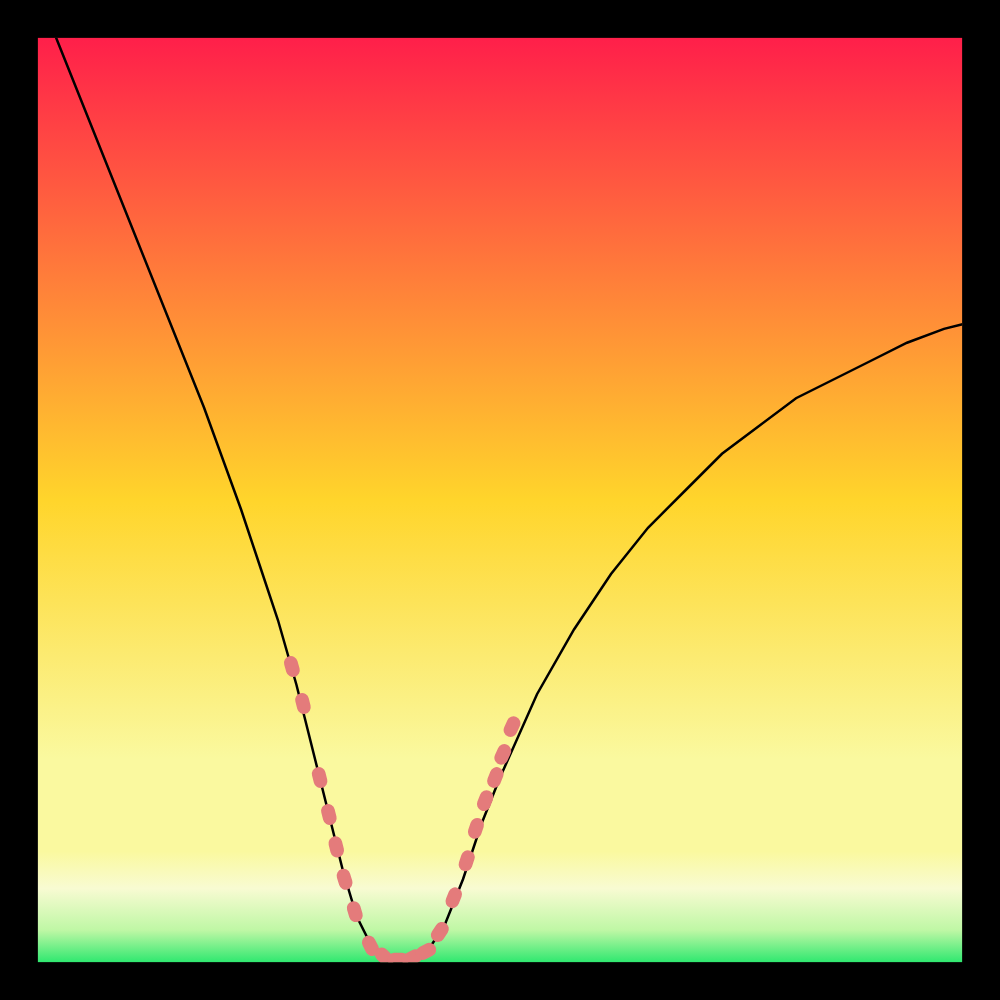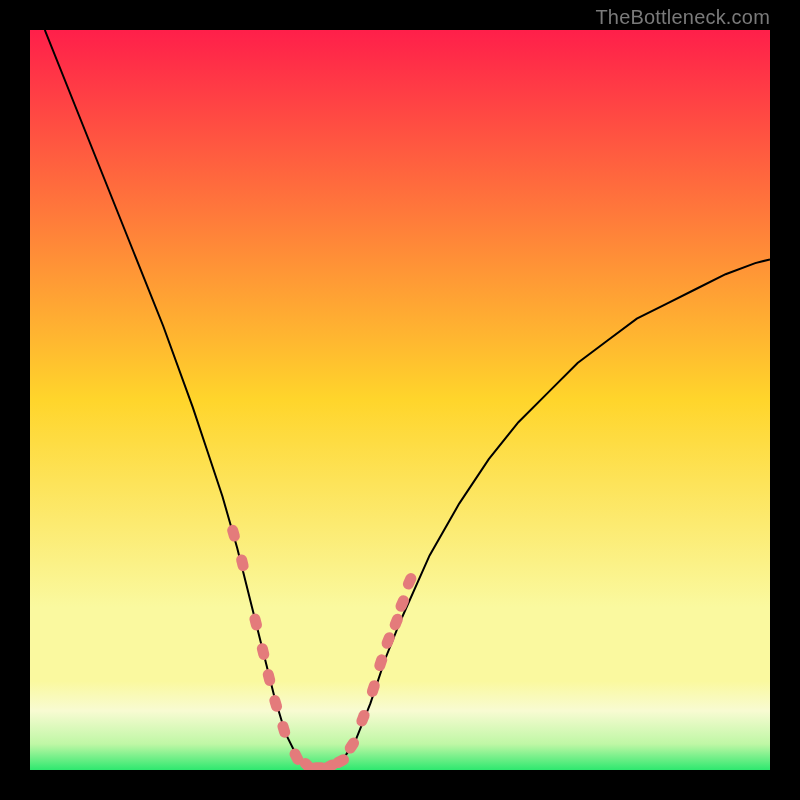--- a/index.html
+++ b/index.html
@@ -39,21 +39,20 @@
   }
   svg {
     display: block;
   }
 </style>
 </head>
 <body>
 
 <div class="frame">
 
-  <div class="watermark">TheBottleneck.com</div>
 
   <div class="plot-area">
     <svg id="chart-svg" width="740" height="740" viewBox="0 0 740 740">
       <defs>
         <linearGradient id="bg-grad" x1="0" y1="0" x2="0" y2="1">
             <stop offset="0.00%" stop-color="#ff1f4a"></stop>
             <stop offset="50.00%" stop-color="#ffd52b"></stop>
             <stop offset="78.00%" stop-color="#faf99f"></stop>
             <stop offset="88.00%" stop-color="#faf99f"></stop>
             <stop offset="92.00%" stop-color="#f8fbd2"></stop>

